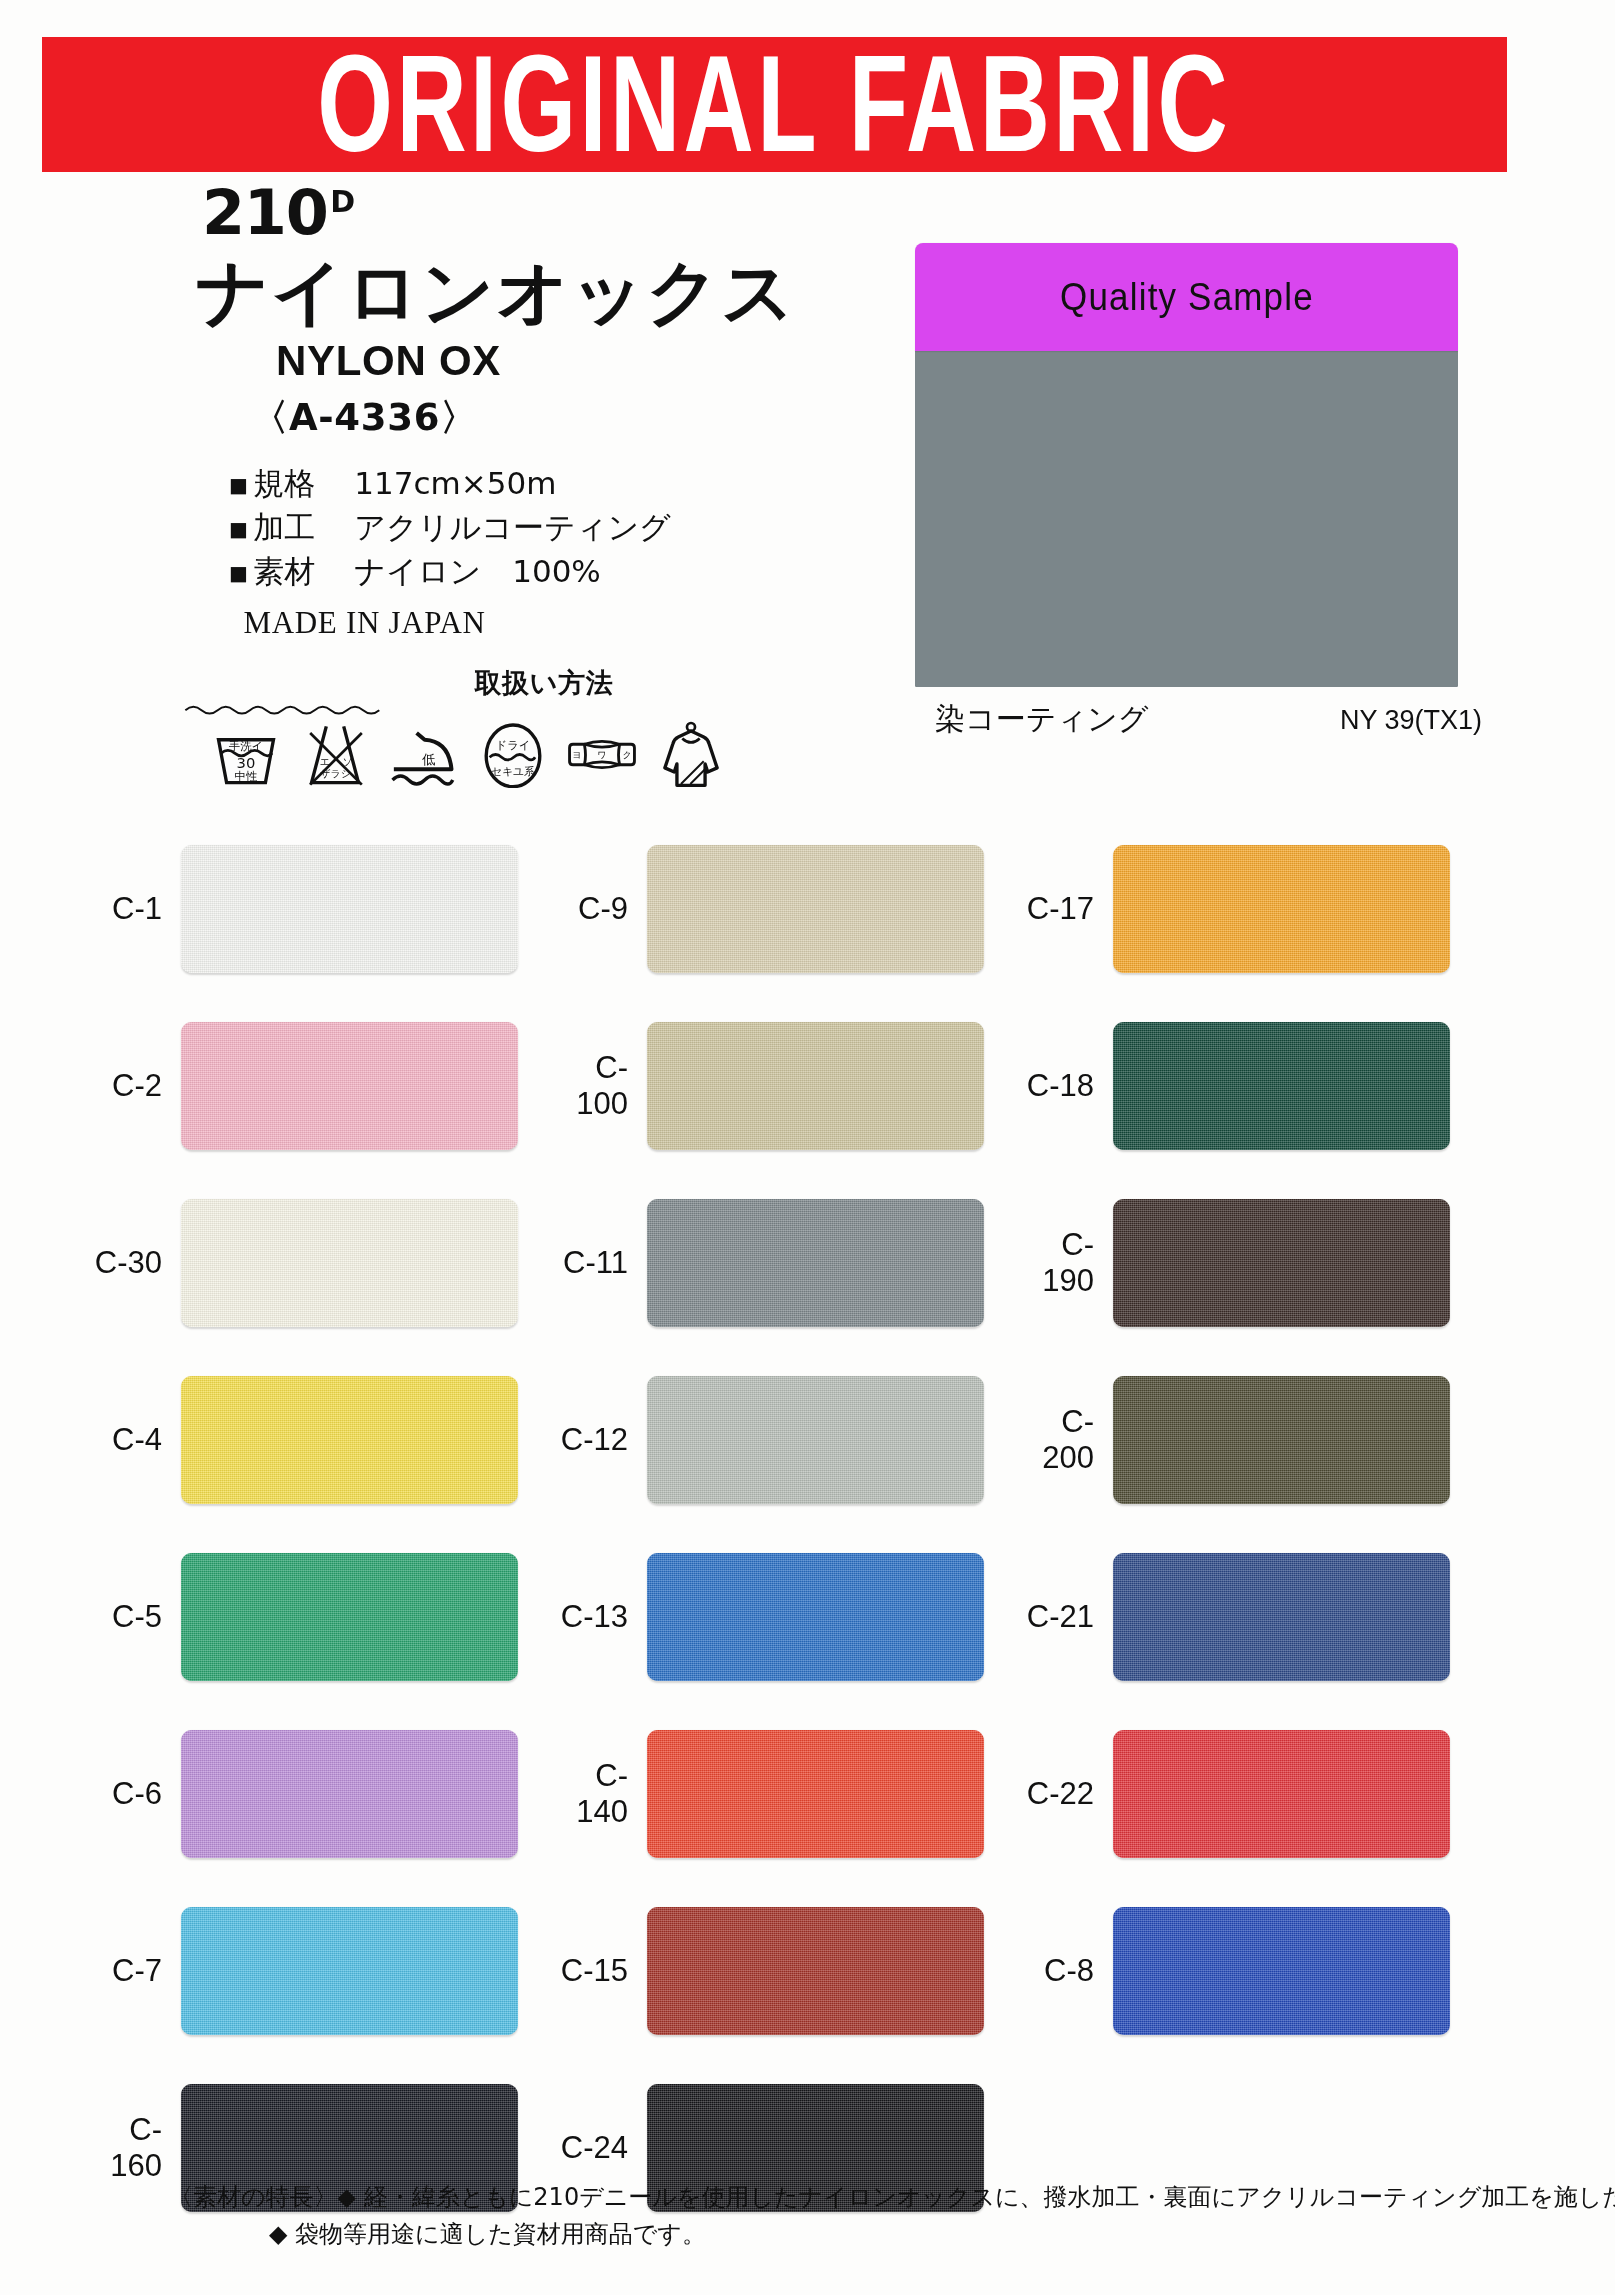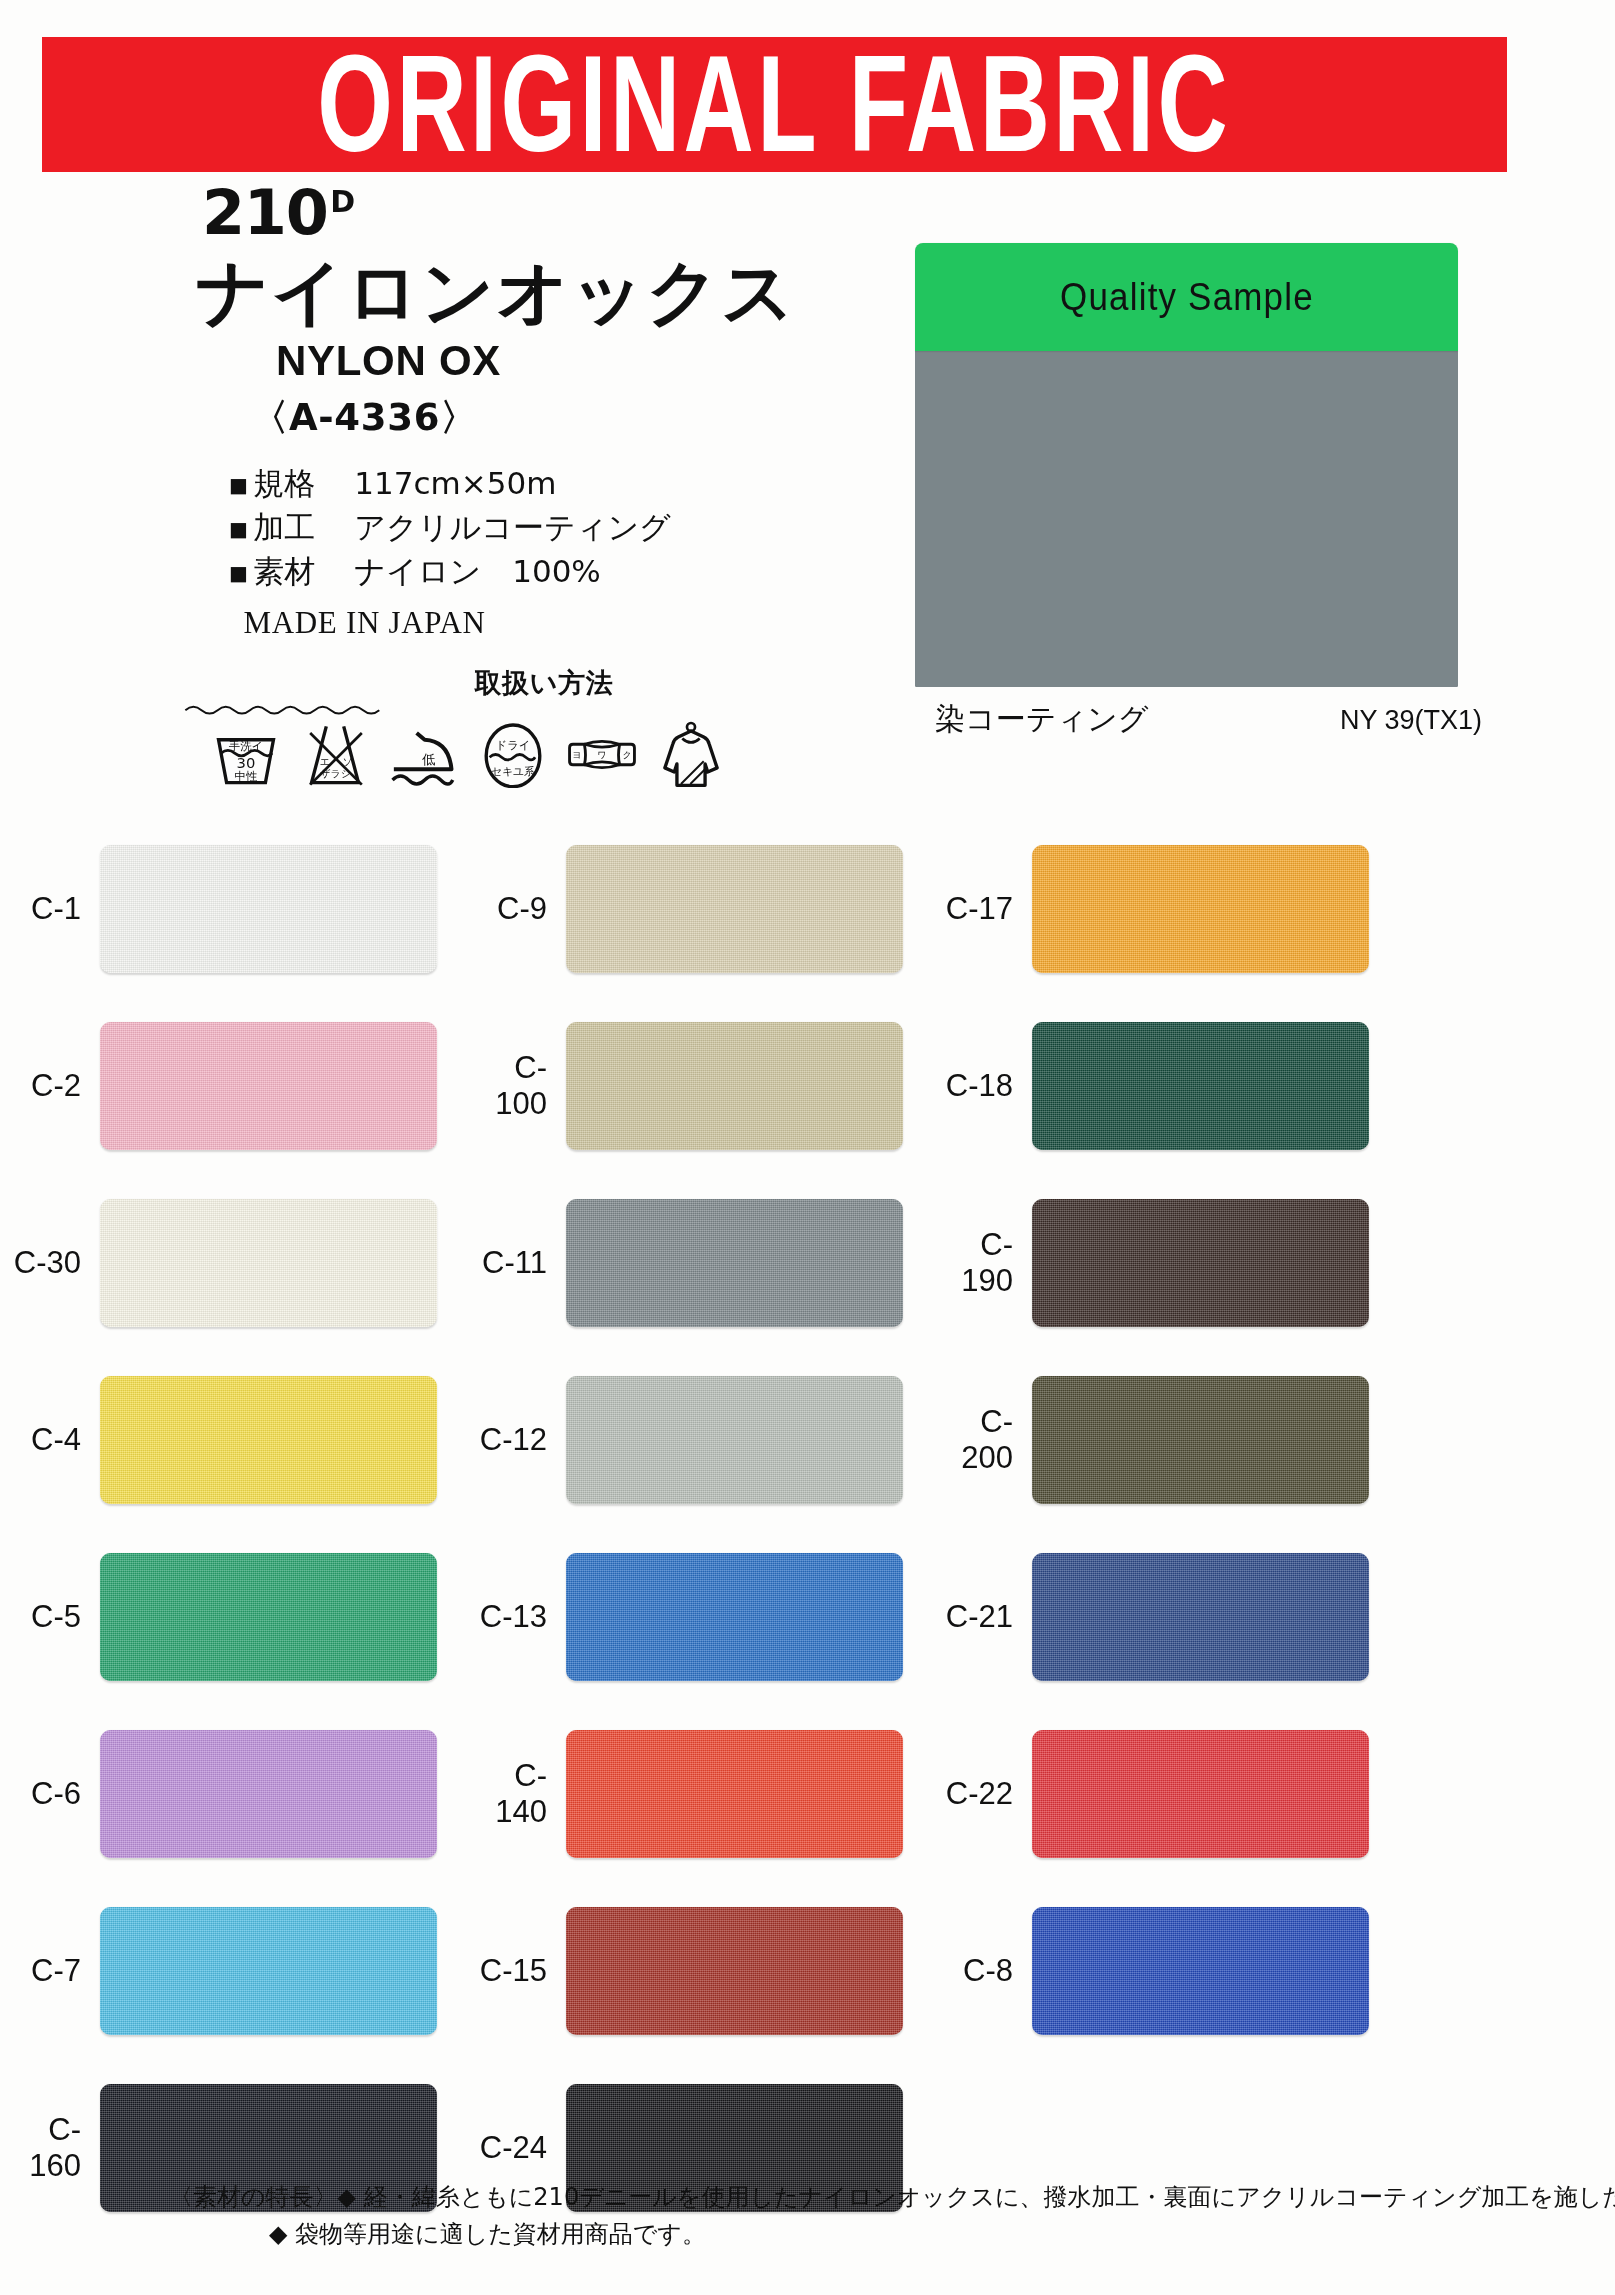--- a/index.html
+++ b/index.html
@@ -68,21 +68,21 @@
   #care-wave{margin-left:184px;margin-top:1.3px;display:block;}
   #care-icons{
     display:flex;align-items:flex-end;gap:15px;
     margin-left:209px;margin-top:4px;
   }
   .care-icon{width:74px;height:67px;}
   
   #qsample{position:absolute;left:915px;top:243px;width:543px;}
   #qsample-label{
     position:relative;z-index:3;width:543px;height:108px;
-    background:#22c55e;border-radius:8px 8px 0 0;
+    background:#d946ef;border-radius:8px 8px 0 0;
     box-shadow:0 0.7px 1.3px rgba(0,0,0,.10);
     display:flex;align-items:center;justify-content:center;
   }
   #qsample-label span{
     font-size:38px;color:#111;letter-spacing:1.3px;
     font-family:"Liberation Sans Narrow","Liberation Sans",sans-serif;
     transform:scaleX(0.92);
   }
   #qsample-swatch{
     position:relative;margin-top:-1.3px;width:543px;height:337px;
@@ -98,21 +98,21 @@
     font-family:"DejaVu Sans",sans-serif;
   }
   #qs-code{
     font-size:27px;color:#111;
     font-family:"Liberation Sans Narrow","Liberation Sans",sans-serif;
   }
   
   #grid{
     position:absolute;left:0;top:820px;width:1615px;
     display:grid;grid-template-columns:466px 466px 466px;
-    column-gap:0;row-gap:0;box-sizing:border-box;
+    column-gap:0;row-gap:0;padding-left:81px;box-sizing:border-box;
   }
   .cell{
     height:177px;display:flex;align-items:center;
   }
   .cell-label{
     width:100px;text-align:right;padding-right:19px;
     font-size:31px;color:#111;box-sizing:border-box;
     font-family:"Liberation Sans",sans-serif;
   }
   .cell-swatch{

